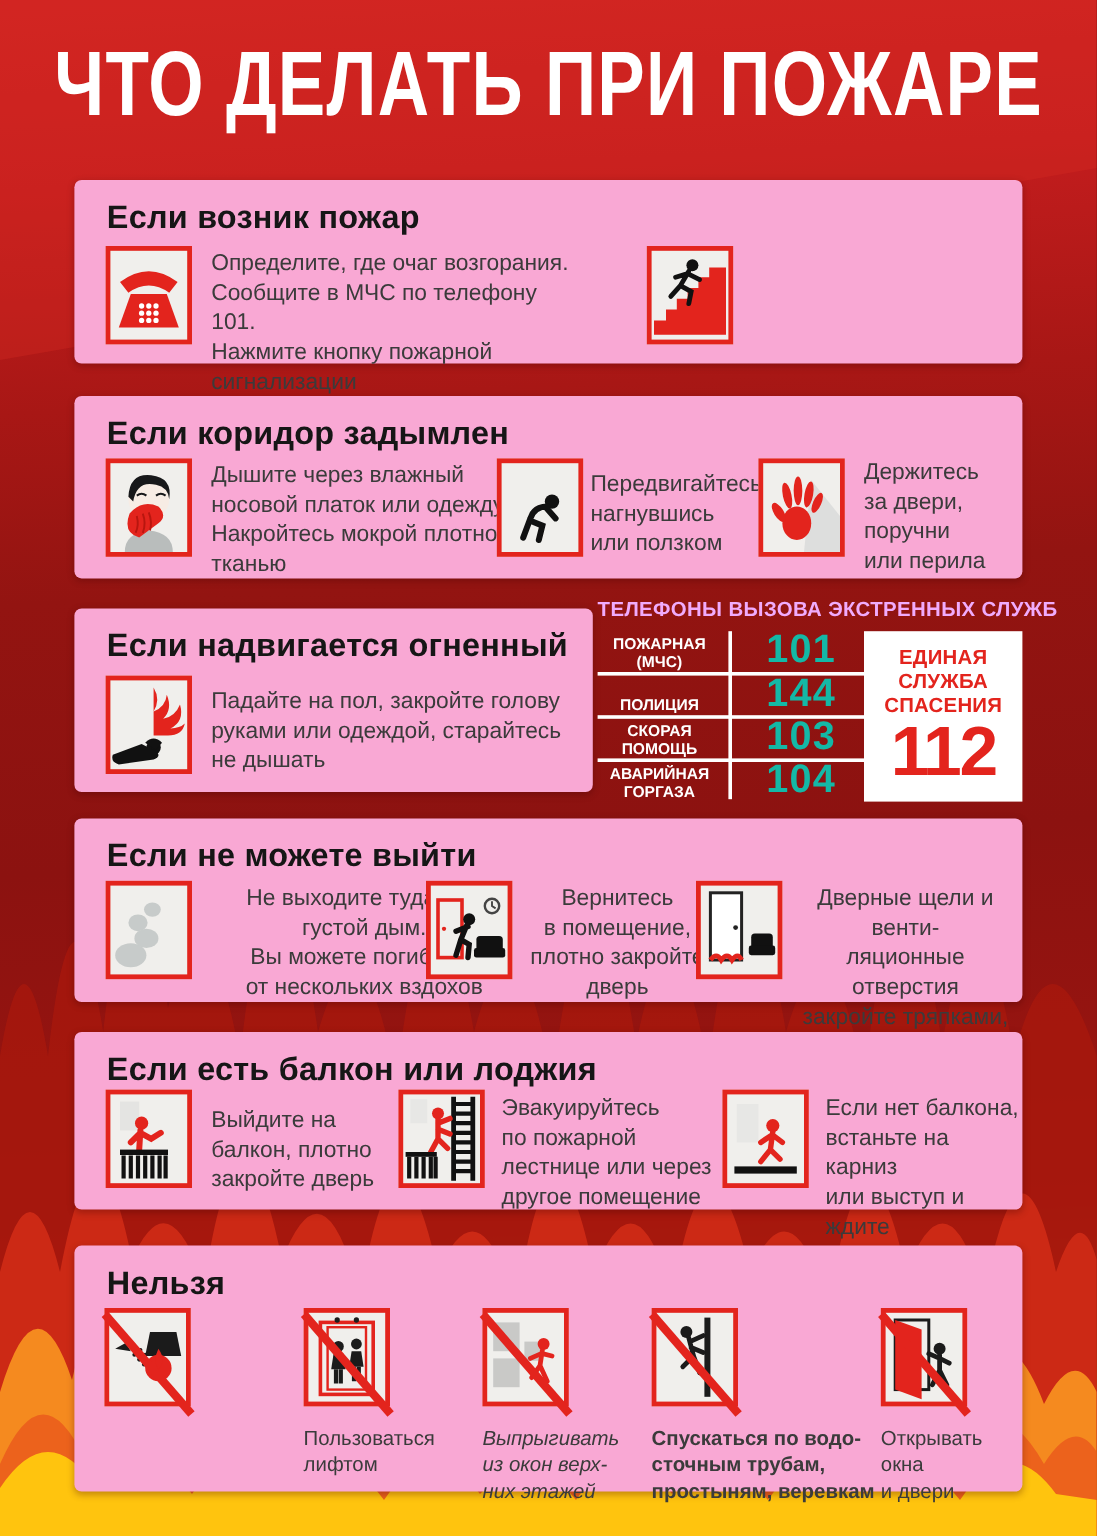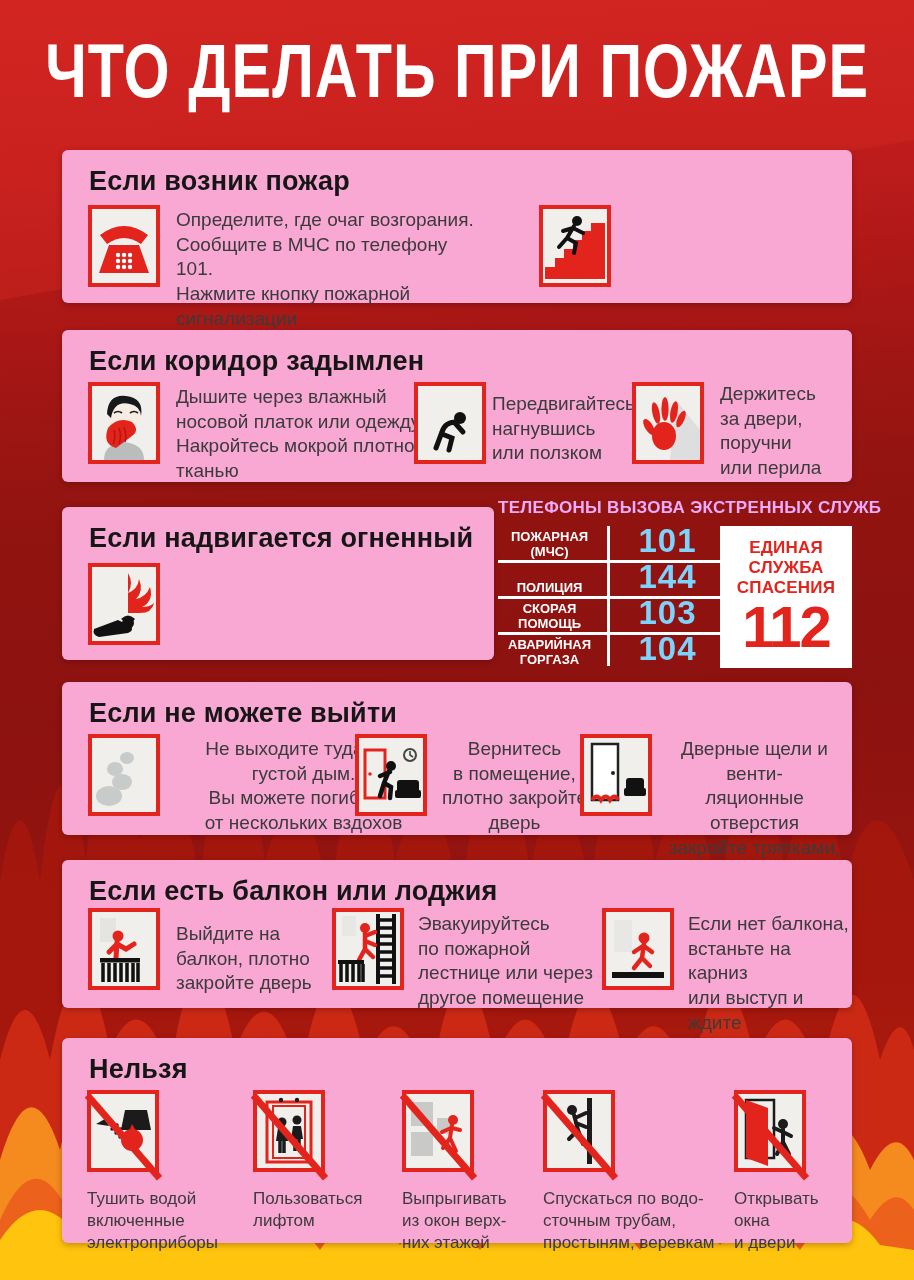--- a/index.html
+++ b/index.html
@@ -44,30 +44,30 @@
   .c4i1{left:26px;top:52px;} .c4t1{left:114px;top:55px;width:255px;}
   .c4i2{left:293px;top:52px;} .c4t2{left:375px;top:55px;width:155px;}
   .c4i3{left:518px;top:52px;} .c4t3{left:600px;top:55px;width:185px;}
   .c5i1{left:26px;top:48px;} .c5t1{left:114px;top:62px;width:170px;}
   .c5i2{left:270px;top:48px;} .c5t2{left:356px;top:52px;width:210px;}
   .c5i3{left:540px;top:48px;} .c5t3{left:626px;top:52px;width:165px;}
   .n1{left:25px;} .n2{left:191px;} .n3{left:340px;} .n4{left:481px;} .n5{left:672px;}
   .nz-ic{top:52px;}
   .nz-tx{position:absolute;top:150px;font-size:17px;color:#3b3b3b;line-height:1.28;
       white-space:pre-line;}
-  .nz-tx.n1{width:160px;} .nz-tx.n2{width:140px;} .nz-tx.n3{width:140px;}
-  .nz-tx.n4{width:195px;} .nz-tx.n5{width:130px;}
+  .nz-tx.n1{width:160px;} .nz-tx.n2{width:140px;} .nz-tx.n3{width:140px;font-style:italic;}
+  .nz-tx.n4{width:195px;font-weight:bold;} .nz-tx.n5{width:130px;}
   
   .emer{position:absolute;left:498px;top:498px;width:354px;height:172px;}
   .em-h{position:absolute;top:0;left:0;width:100%;text-align:right;color:#f0abfc;
         font-size:17px;font-weight:bold;letter-spacing:.3px;white-space:nowrap;}
   .em-row{position:absolute;left:0;width:222px;height:34px;display:flex;align-items:flex-end;gap:14px;}
   .em-row .lb{width:110px;text-align:center;color:#ffffff;font-size:13px;
         font-weight:bold;line-height:1.15;white-space:pre-line;}
-  .em-row .nm{width:112px;text-align:center;color:#7dd3fc;font-size:33px;
+  .em-row .nm{width:112px;text-align:center;color:#14b8a6;font-size:33px;
         font-weight:bold;letter-spacing:1px;}
   .em-vline{position:absolute;left:109px;top:28px;width:2.5px;height:140px;background:#ffffff;}
   .em-hline{position:absolute;left:0;width:222px;height:2.5px;background:#ffffff;}
   .em-box{position:absolute;left:222px;top:28px;width:132px;height:142px;background:#ffffff;
         text-align:center;}
   .em-box .bl{margin-top:12px;color:#e3241d;font-size:17px;font-weight:bold;
         line-height:1.18;white-space:pre-line;letter-spacing:.2px;}
   .em-box .bn{margin-top:0;color:#e3241d;font-size:58px;font-weight:bold;
         letter-spacing:-2px;line-height:1;}
 </style>
@@ -171,20 +171,23 @@
     <div class="icn c3i1">
       <svg viewBox="0 0 64 74">
         <path fill="#e3241d" d="M36 6 Q42 16 36 26 Q46 22 47 12 Q52 24 44 32 Q54 30 58 20 Q62 34 50 40 Q58 40 62 36 Q60 46 48 46 L36 46 Z"></path>
         <g fill="#111111">
           <circle cx="36" cy="56" r="6"></circle>
           <path d="M2 62 L26 53 L38 59 Q43 63 36 66 L7 70 Q0 68 2 62 Z"></path>
           <path d="M29 52 Q36 45 43 52 L38 58 Z"></path>
         </g>
       </svg>
     </div>
+    <div class="tx c3t1">Падайте на пол, закройте голову
+руками или одеждой, старайтесь
+не дышать</div>
   </div>
 
   <div class="emer">
     <div class="em-h">ТЕЛЕФОНЫ ВЫЗОВА ЭКСТРЕННЫХ СЛУЖБ</div>
     <div class="em-vline"></div>
     <div class="em-row" style="top:28px">
       <div class="lb">ПОЖАРНАЯ
 (МЧС)</div>
       <div class="nm">101</div>
     </div>
@@ -355,23 +358,20 @@
     </div>
     <div class="icn forb nz-ic n5">
       <svg viewBox="0 0 64 74">
         <rect x="8" y="6" width="28" height="58" fill="none" stroke="#1b1b1b" stroke-width="2.5"></rect>
         <path d="M8 6 L30 14 L30 72 L8 64 Z" fill="#e3241d"></path>
         <circle cx="45" cy="30" r="5" fill="#1b1b1b"></circle>
         <path d="M45 35 L45 48 M45 38 L36 34 M45 38 L53 42 M45 48 L39 60 M45 48 L51 60" stroke="#1b1b1b" stroke-width="4" fill="none" stroke-linecap="round"></path>
       </svg>
     </div>
 
-    <div class="nz-tx n1">Тушить водой
-включенные
-электроприборы</div>
     <div class="nz-tx n2">Пользоваться
 лифтом</div>
     <div class="nz-tx n3">Выпрыгивать
 из окон верх-
 них этажей</div>
     <div class="nz-tx n4">Спускаться по водо-
 сточным трубам,
 простыням, веревкам</div>
     <div class="nz-tx n5">Открывать
 окна

